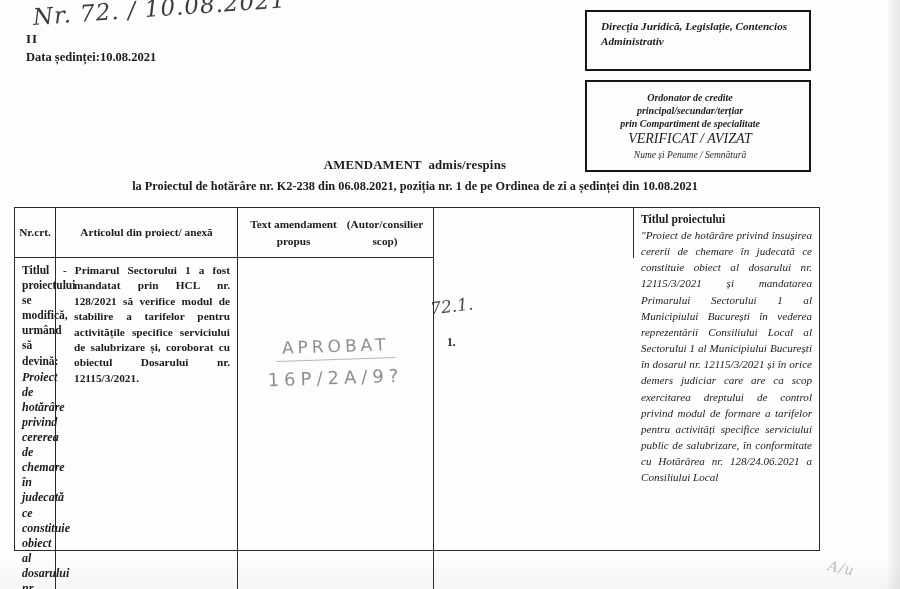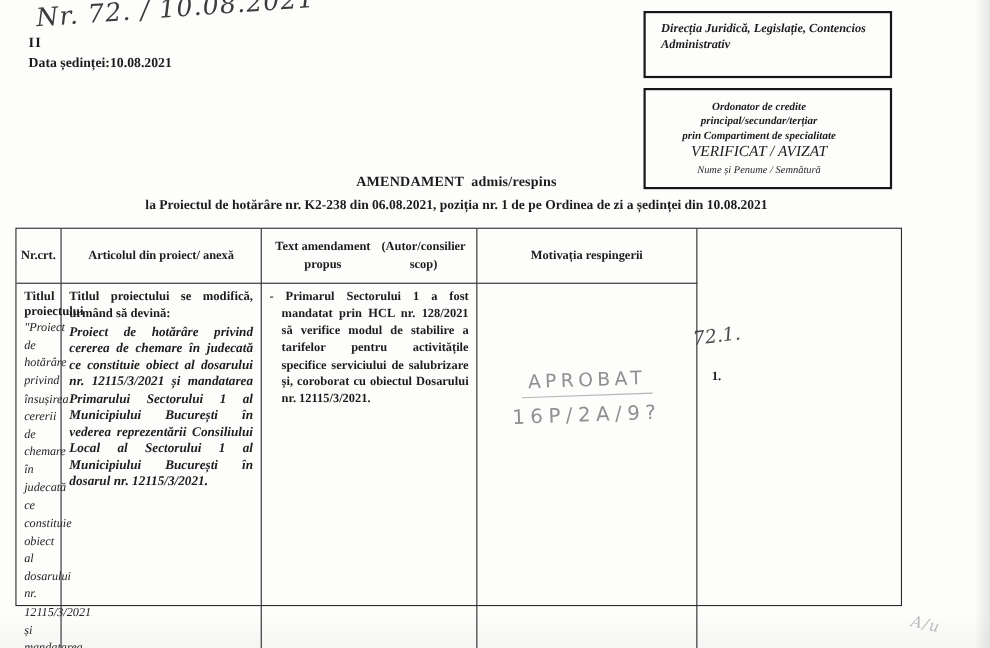--- a/index.html
+++ b/index.html
@@ -121,23 +121,20 @@
     <span>crt.</span>
   </div>
   <div class="cell hdr">
     <span>Articolul din proiect/ anexă</span>
   </div>
   <div class="cell hdr">
     <span>Text amendament propus</span>
     <span class="gap"></span>
     <span>(Autor/consilier scop)</span>
   </div>
-  <div class="cell hdr">
-    <span>Motivația respingerii</span>
-  </div>
 
   <div class="cell body-cell num-cell">
     <span class="hand-rownum">72.1.</span>
     <span class="typed-rownum">1.</span>
   </div>
   <div class="cell body-cell">
     <div class="article-title">Titlul proiectului</div>
     <div class="article-text">"Proiect de hotărâre privind însușirea cererii de chemare în judecată ce constituie obiect al dosarului nr. 12115/3/2021 și mandatarea Primarului Sectorului 1 al Municipiului București în vederea reprezentării Consiliului Local al Sectorului 1 al Municipiului București în dosarul nr. 12115/3/2021 și în orice demers judiciar care are ca scop exercitarea dreptului de control privind modul de formare a tarifelor pentru activități specifice serviciului public de salubrizare, în conformitate cu Hotărârea nr. 128/24.06.2021 a Consiliului Local</div>
   </div>
   <div class="cell body-cell">

